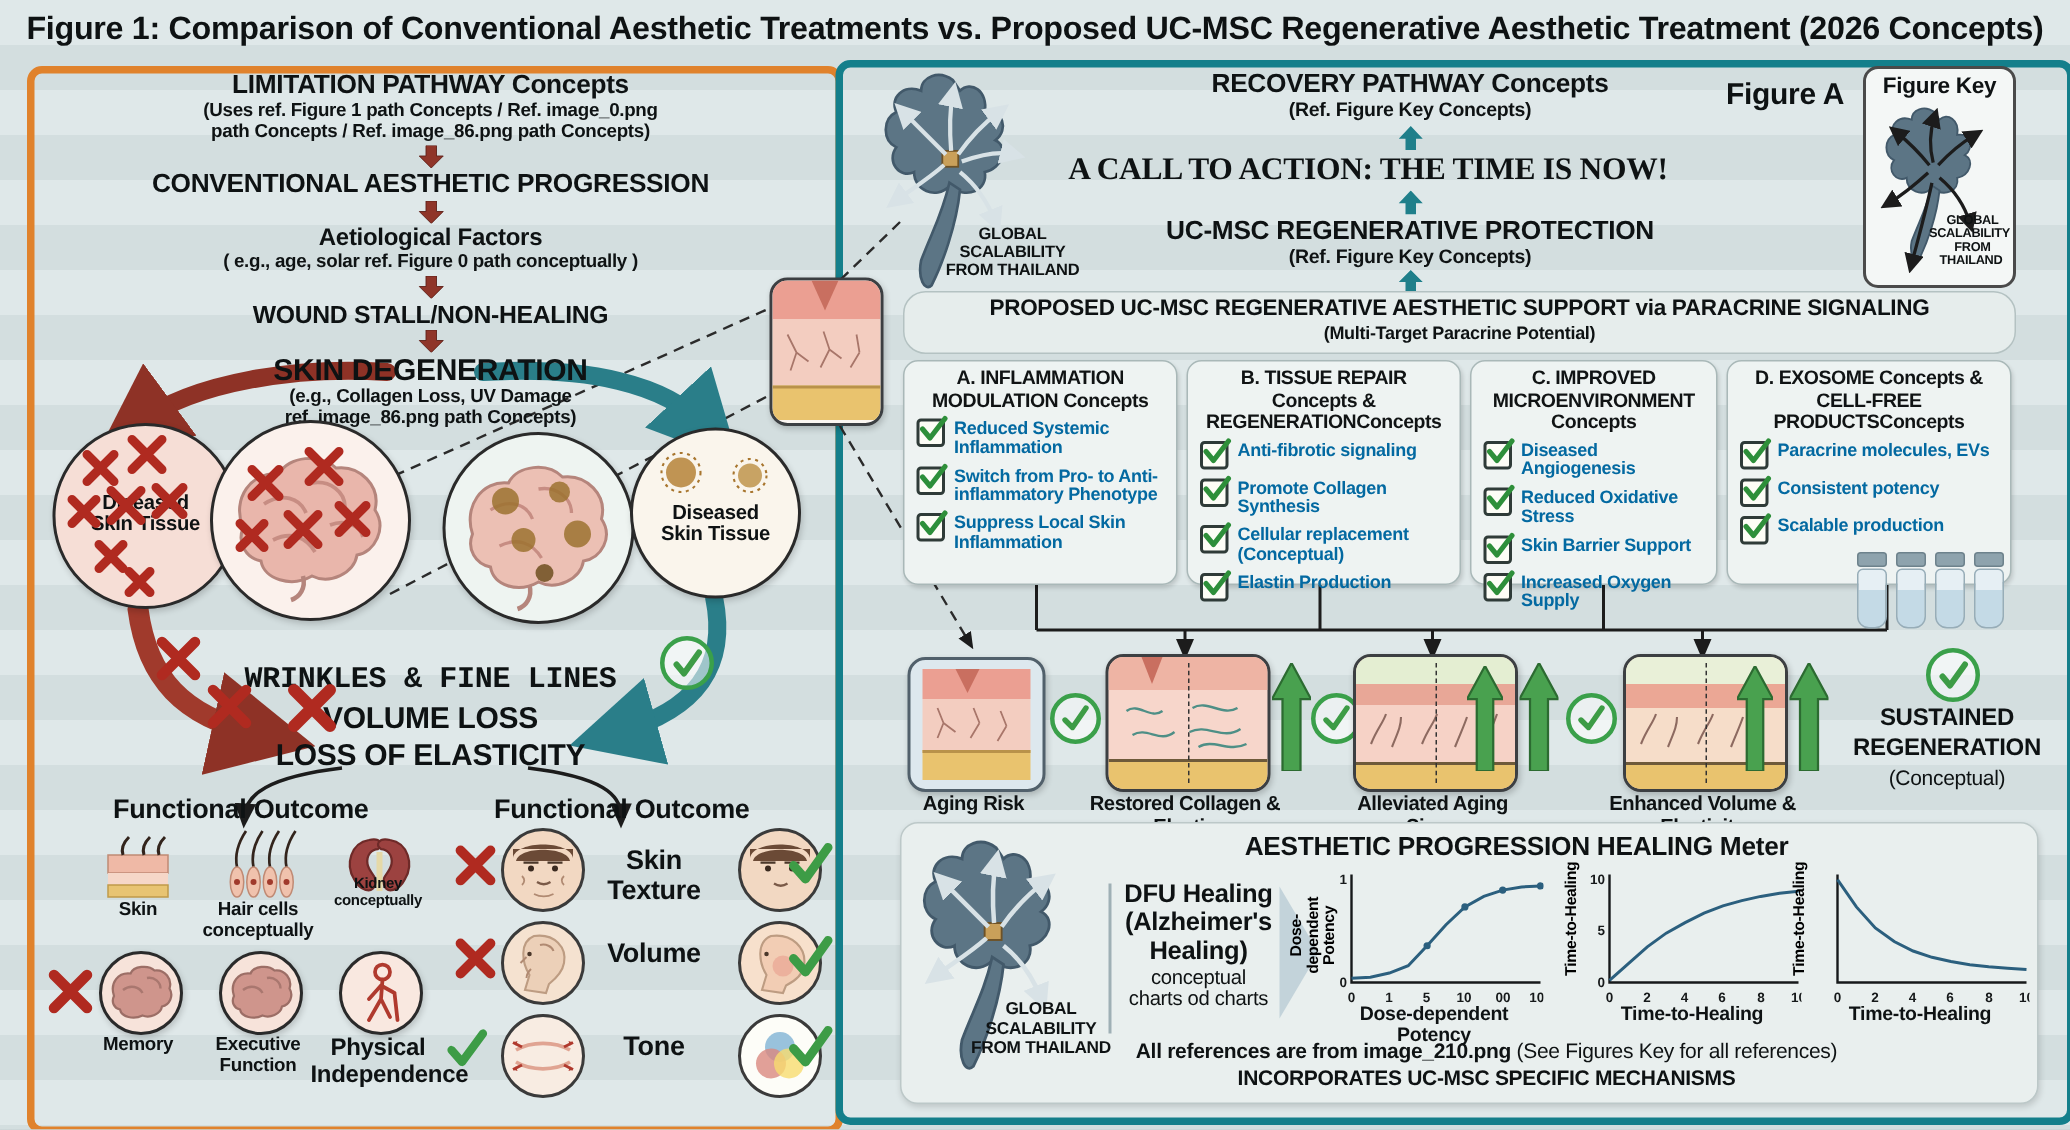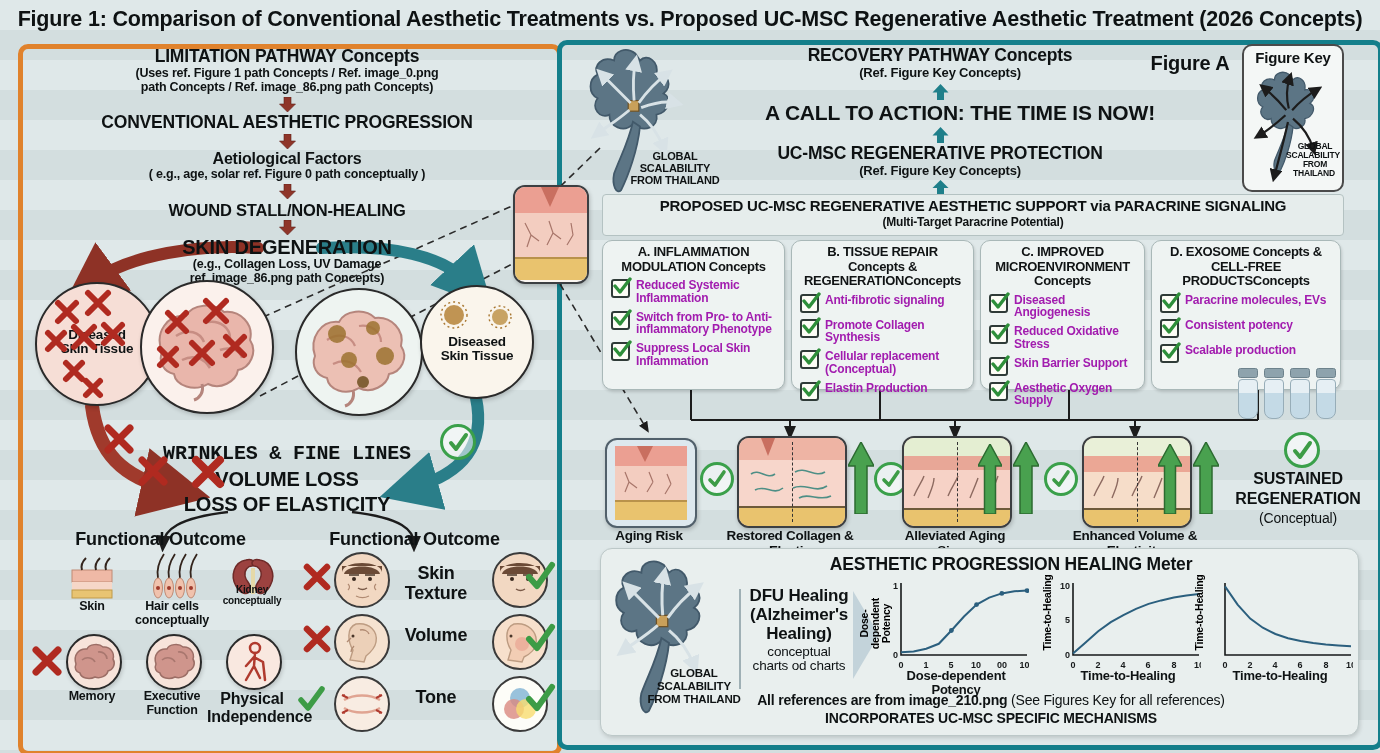--- a/index.html
+++ b/index.html
@@ -12,34 +12,34 @@
   .panel{position:absolute;border-radius:10px;background:transparent;}
   #left-panel{left:18px;top:44px;width:534px;height:702px;border:5px solid #e0822c;}
   #right-panel{left:557px;top:40px;width:816px;height:700px;border:5px solid #147f8b;}
   .circ{position:absolute;border-radius:50%;border:2.5px solid #2a2a2a;box-shadow:1px 2px 4px rgba(0,0,0,.18);}
   .cmark{position:absolute;border:3px solid #3aa04a;border-radius:50%;background:rgba(255,255,255,.55);display:flex;align-items:center;justify-content:center;}
   .colbox{position:absolute;background:#eef3f2;border:1.5px solid #a9b8b8;border-radius:10px;box-shadow:1px 2px 3px rgba(0,0,0,.15);padding:4px 6px;box-sizing:border-box;}
   .coltitle{font-weight:bold;font-size:13px;text-align:center;line-height:1.12;letter-spacing:-0.3px;margin-bottom:5px;color:#101314;}
   .chk{display:flex;gap:6px;margin:0 0 6px 2px;align-items:flex-start;}
   .cb{flex:0 0 15px;width:15px;height:15px;border:2px solid #2f3b38;border-radius:3px;background:#fdfdf6;position:relative;}
   .cb svg{position:absolute;left:-1px;top:-5px;}
-  .cblabel{font-weight:bold;font-size:12px;line-height:1.06;letter-spacing:-0.2px;color:#a21caf;}
+  .cblabel{font-weight:bold;font-size:12px;line-height:1.06;letter-spacing:-0.2px;color:#0369a1;}
   .skinbox{position:absolute;border:2.5px solid #3c3f42;border-radius:12px;overflow:hidden;box-shadow:1px 2px 4px rgba(0,0,0,.2);}
   .dashmid{position:absolute;top:4px;bottom:4px;left:50%;border-left:1.5px dashed #333;}
   .stagelabel{position:absolute;font-weight:bold;font-size:13.5px;text-align:center;line-height:1.12;letter-spacing:-0.3px;color:#0e1213;}
   .vial{position:absolute;width:20px;height:48px;}
   .vial .cap{height:8px;background:#8ea3ad;border-radius:2.5px;border:1px solid #6d828c;}
   .vial .body{height:38px;margin-top:1px;background:linear-gradient(180deg,#e6eff4 0 35%,#c4dae6 35%);border:1.2px solid #97adb8;border-radius:4px 4px 8px 8px;}
   .meter{position:absolute;background:#e9efee;border:1.5px solid #bcc8c8;border-radius:12px;box-shadow:1px 2px 4px rgba(0,0,0,.15);padding-left:12px;}
   .tick{font-size:9px;font-weight:bold;fill:#16191a;}
   .axis{stroke:#16191a;stroke-width:1.6;fill:none;}
   .curve{stroke:#2b5f7e;stroke-width:2;fill:none;}
   .ylab{position:absolute;font-weight:bold;font-size:10.5px;line-height:1.05;text-align:center;transform:rotate(-90deg);transform-origin:center;letter-spacing:-0.2px;}
   .keybox{position:absolute;background:#f4f7f6;border:2px solid #4a4a4a;border-radius:10px;}
-  .bandbox{position:absolute;background:#e6edec;border:1.5px solid #b4c2c2;border-radius:4px;}
+  .bandbox{position:absolute;background:#e6edec;border:1.5px solid #b4c2c2;border-radius:15px;}
   .facecirc{position:absolute;border-radius:50%;border:2px solid #3a3a3a;background:#f2d8c2;overflow:hidden;}
 </style>
 </head>
 <body>
 
 <div id="stage">
 
   <div class="t" style="left:0;top:8px;width:1380px;font-size:21.5px;">Figure 1: Comparison of Conventional Aesthetic Treatments vs. Proposed UC-MSC Regenerative Aesthetic Treatment (2026 Concepts)</div>
 
   <svg class="abs" width="1380" height="753" style="left:0;top:0;z-index:1;">
@@ -346,21 +346,21 @@
   </svg>
   <div class="t" style="left:620px;top:150px;width:110px;font-size:11px;z-index:3;">GLOBAL</div>
   <div class="t" style="left:620px;top:162px;width:110px;font-size:11px;z-index:3;">SCALABILITY</div>
   <div class="t" style="left:620px;top:174px;width:110px;font-size:11px;z-index:3;">FROM THAILAND</div>
 
   <div class="t" style="left:760px;top:46px;width:360px;font-size:17.5px;z-index:2;">RECOVERY PATHWAY Concepts</div>
   <div class="t" style="left:760px;top:66px;width:360px;font-size:13px;z-index:2;">(Ref. Figure Key Concepts)</div>
   <svg class="abs" style="left:932px;top:84px;z-index:2;" width="17" height="16">
       <polygon points="8.5,0 16.5,8.5 12,8.5 12,16 5,16 5,8.5 0.5,8.5" fill="#1f7f8a"></polygon>
     </svg>
-  <div class="t" style="left:740px;top:101px;width:440px;font-size:21px;z-index:2;">A CALL TO ACTION: THE TIME IS NOW!</div>
+  <div class="t" style="left:692px;top:101px;width:440px;font-size:21px;z-index:2;font-family:Liberation Serif, serif;">A CALL TO ACTION: THE TIME IS NOW!</div>
   <svg class="abs" style="left:932px;top:127px;z-index:2;" width="17" height="16">
       <polygon points="8.5,0 16.5,8.5 12,8.5 12,16 5,16 5,8.5 0.5,8.5" fill="#1f7f8a"></polygon>
     </svg>
   <div class="t" style="left:760px;top:144px;width:360px;font-size:17.5px;z-index:2;">UC-MSC REGENERATIVE PROTECTION</div>
   <div class="t" style="left:760px;top:164px;width:360px;font-size:13px;z-index:2;">(Ref. Figure Key Concepts)</div>
   <svg class="abs" style="left:932px;top:180px;z-index:2;" width="17" height="15">
       <polygon points="8.5,0 16.5,8 12,8 12,15 5,15 5,8 0.5,8" fill="#1f7f8a"></polygon>
     </svg>
 
   <div class="t" style="left:1135px;top:52px;width:110px;font-size:20px;z-index:2;">Figure A</div>
@@ -482,21 +482,21 @@
           </svg>
         </span>
         <span class="cblabel">Skin Barrier Support</span>
       </div>
     <div class="chk">
         <span class="cb">
           <svg width="20" height="20">
             <path d="M3,10 L8,16 L18,3" stroke="#2e8f3a" stroke-width="3.4" fill="none" stroke-linecap="round" stroke-linejoin="round"></path>
           </svg>
         </span>
-        <span class="cblabel">Aesthetic Oxygen Supply</span>
+        <span class="cblabel">Increased Oxygen Supply</span>
       </div>
   </div>
   <div class="colbox" style="left:1151px;top:240px;width:190px;height:150px;z-index:2;">
     <div class="coltitle">D. EXOSOME Concepts &amp; CELL-FREE PRODUCTSConcepts</div>
     <div class="chk">
         <span class="cb">
           <svg width="20" height="20">
             <path d="M3,10 L8,16 L18,3" stroke="#2e8f3a" stroke-width="3.4" fill="none" stroke-linecap="round" stroke-linejoin="round"></path>
           </svg>
         </span>

